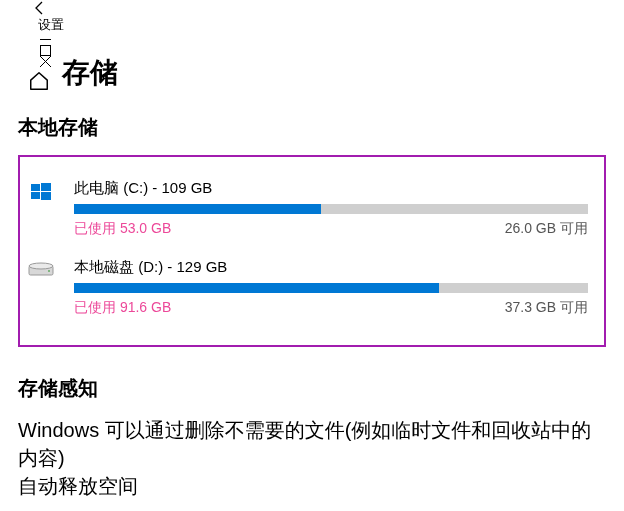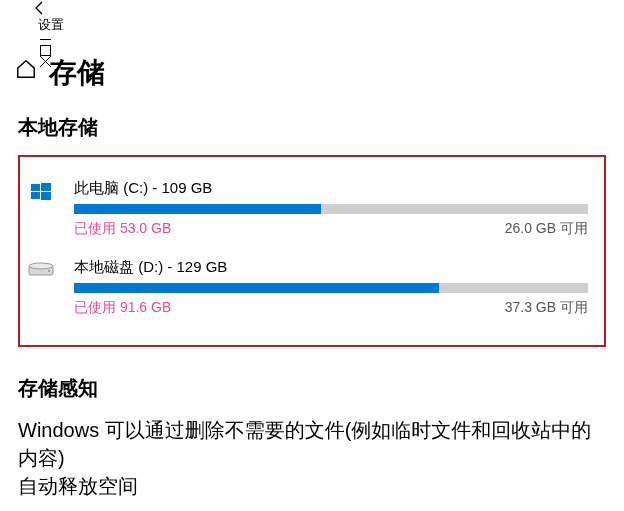--- a/index.html
+++ b/index.html
@@ -36,43 +36,43 @@
     width: 46px;
     height: 32px;
     display: flex;
     align-items: center;
     justify-content: center;
     cursor: pointer;
     font-size: 12px;
   }
   .header {
     display: flex;
-    align-items: flex-start;
-    padding: 14px 20px 8px 15px;
+    align-items: flex-end;
+    padding: 14px 20px 8px 28px;
     gap: 12px;
   }
   .home-icon {
     width: 22px;
     height: 22px;
     margin-top: 4px;
   }
   .page-title {
     font-size: 28px;
     font-weight: 600;
   }
   .content {
     padding: 14px 18px 0 18px;
   }
   .section-heading {
     font-size: 20px;
     font-weight: 600;
     margin-bottom: 14px;
   }
   .highlight-box {
-    border: 2px solid #b91c1c;
+    border: 2px solid #a21caf;
     padding: 16px 16px 14px 4px;
   }
   .drive-row {
     display: flex;
     gap: 16px;
     padding: 6px 0 14px 0;
   }
   .drive-row + .drive-row { padding-top: 6px; }
   .drive-icon {
     width: 34px;

